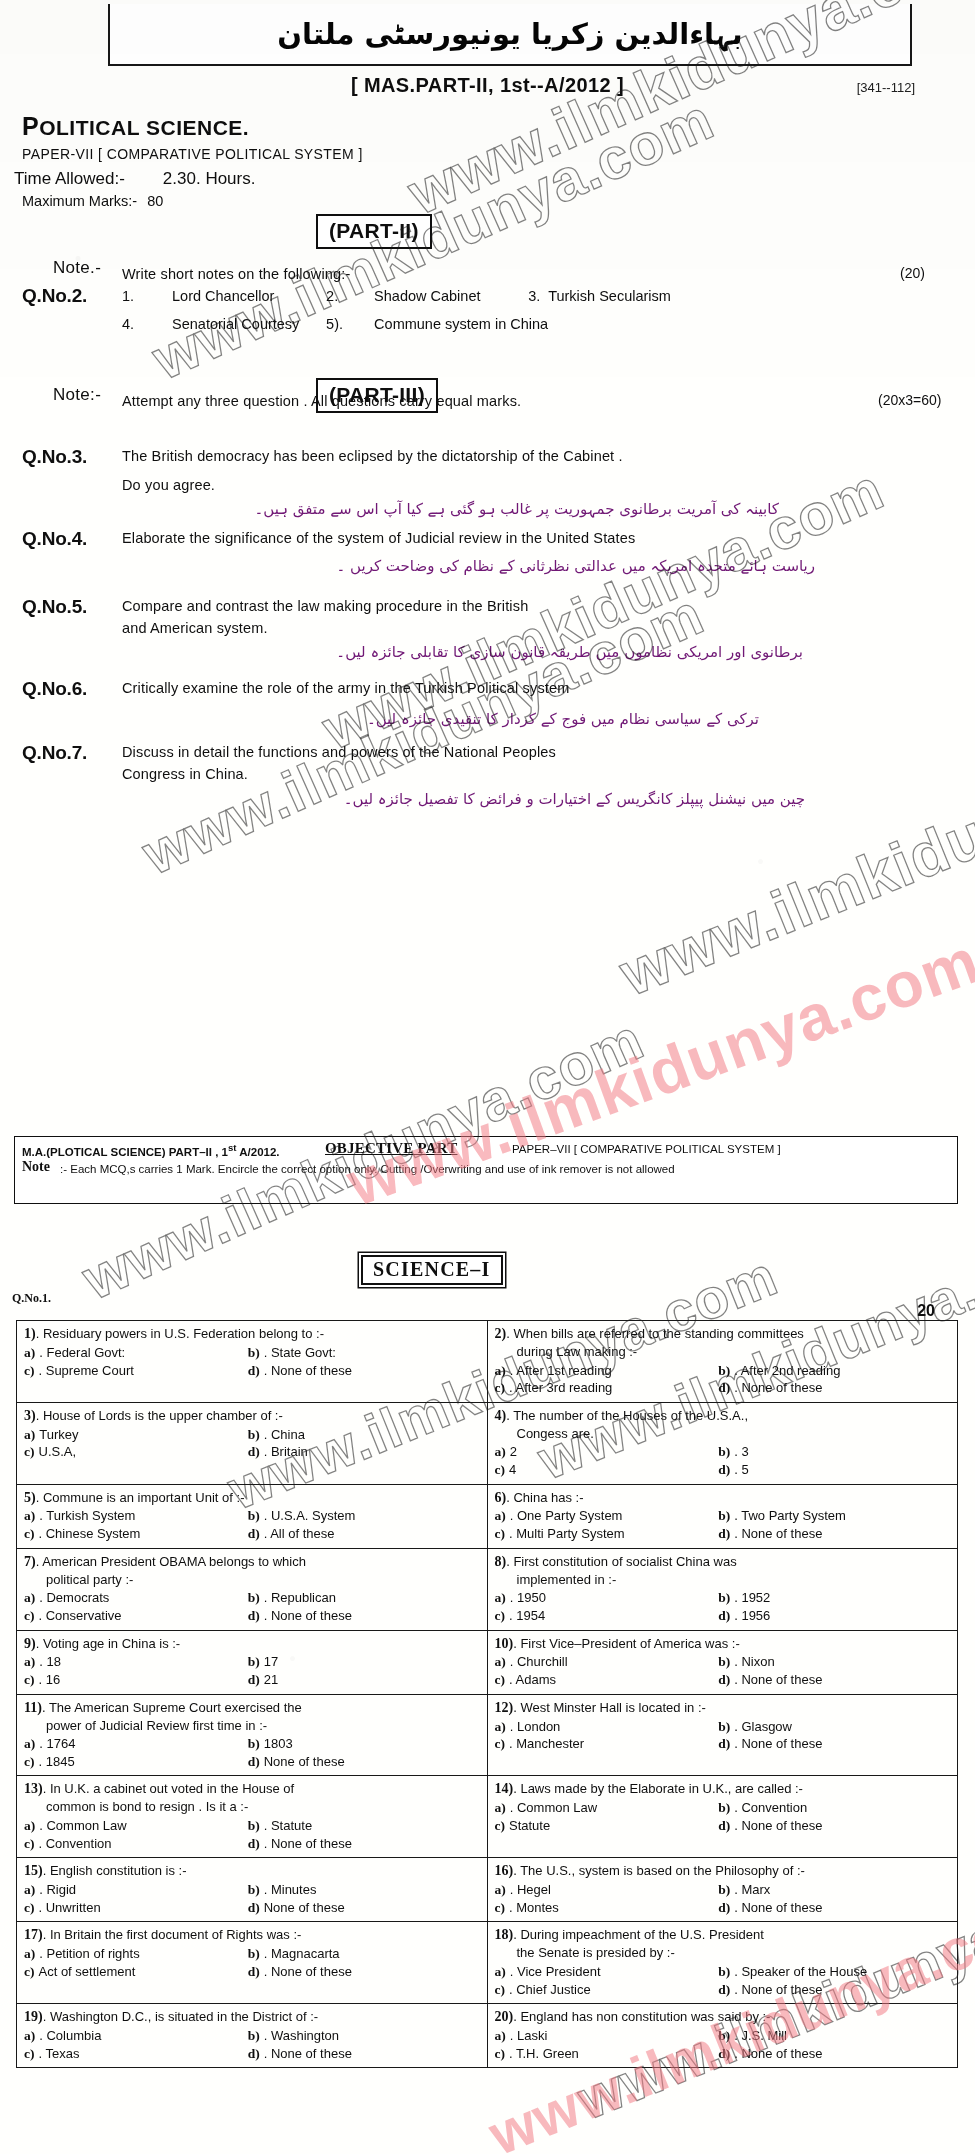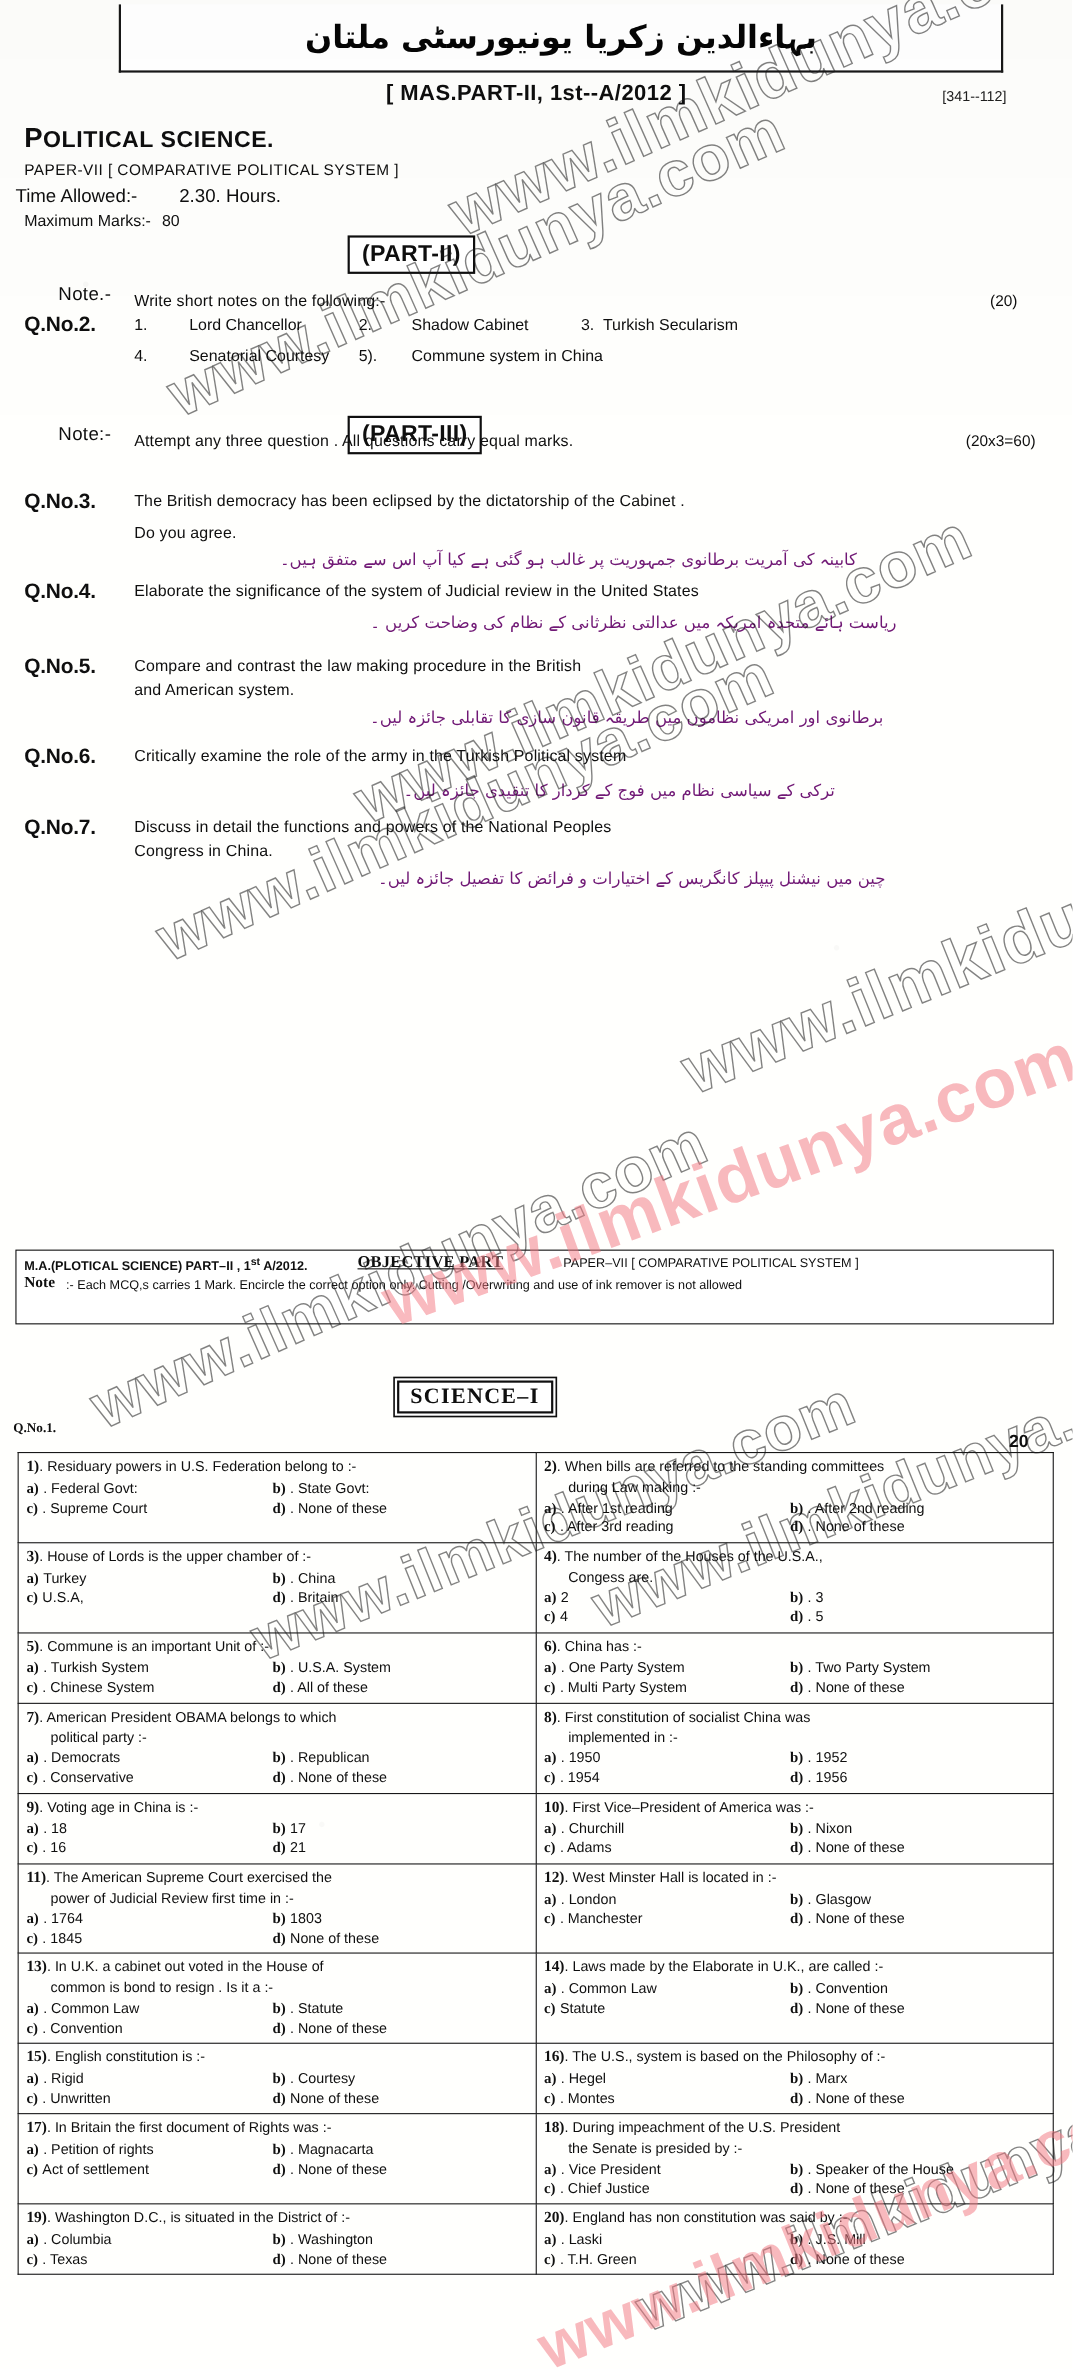--- a/index.html
+++ b/index.html
@@ -603,21 +603,21 @@
       <tr>
         <td>
           <span class="stem"><span class="qn">15)</span><span>. English constitution is   :-</span></span>
           <div class="optline">
               <div class="c1 opt">
                 <span class="ltr">a)</span>
                 <span>. Rigid</span>
               </div>
               <div class="c2 opt">
                 <span class="ltr">b)</span>
-                <span>. Courtesy</span>
+                <span>. Minutes</span>
               </div>
             </div>
           <div class="optline">
               <div class="c1 opt">
                 <span class="ltr">c)</span>
                 <span>. Unwritten</span>
               </div>
               <div class="c2 opt">
                 <span class="ltr">d)</span>
                 <span>  None of these</span>

